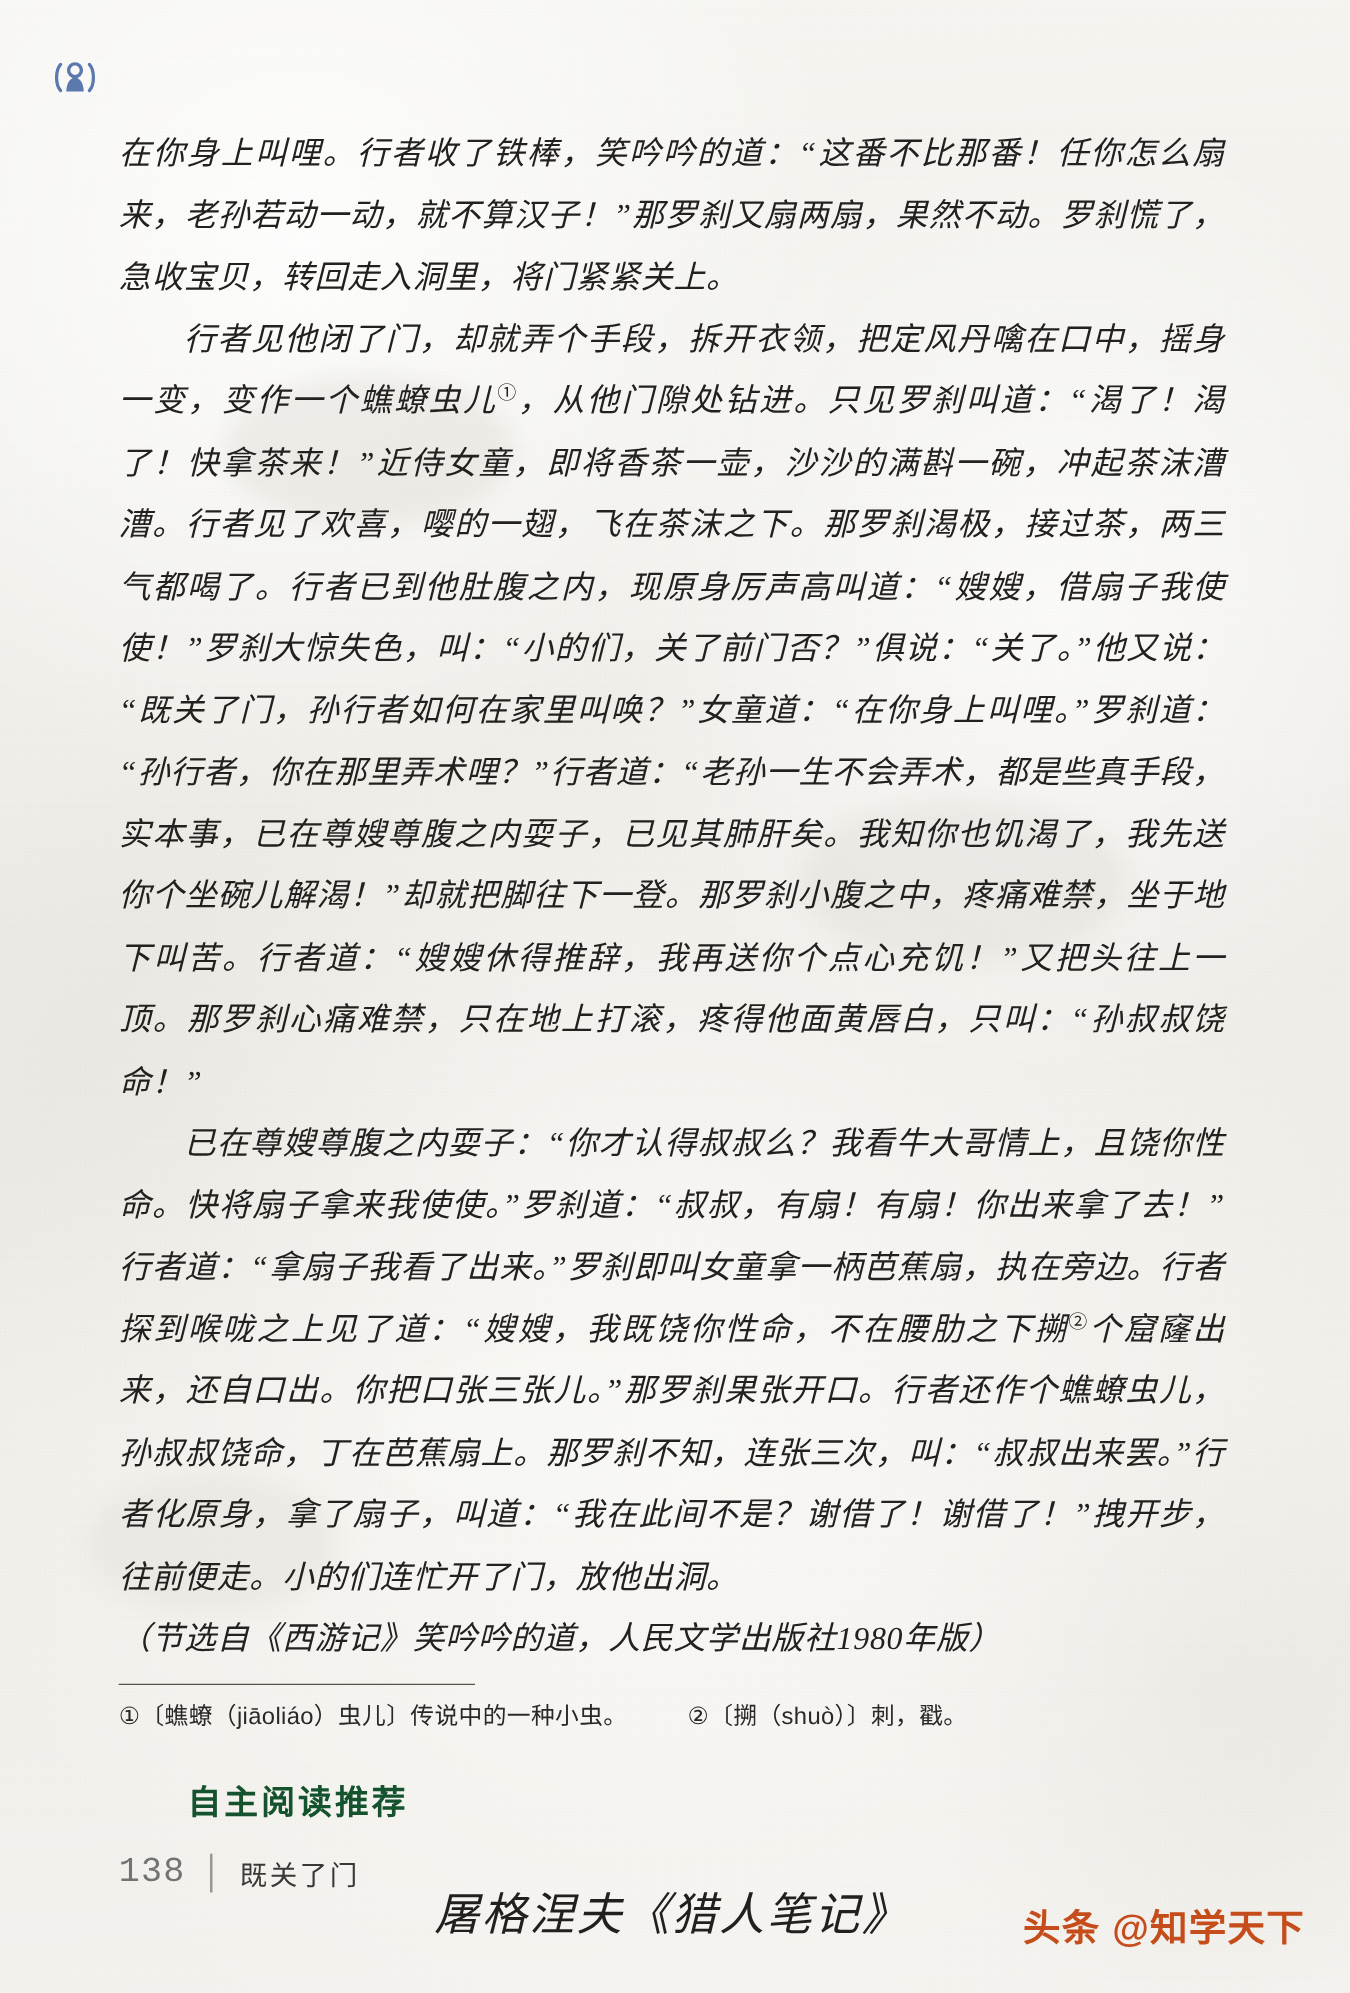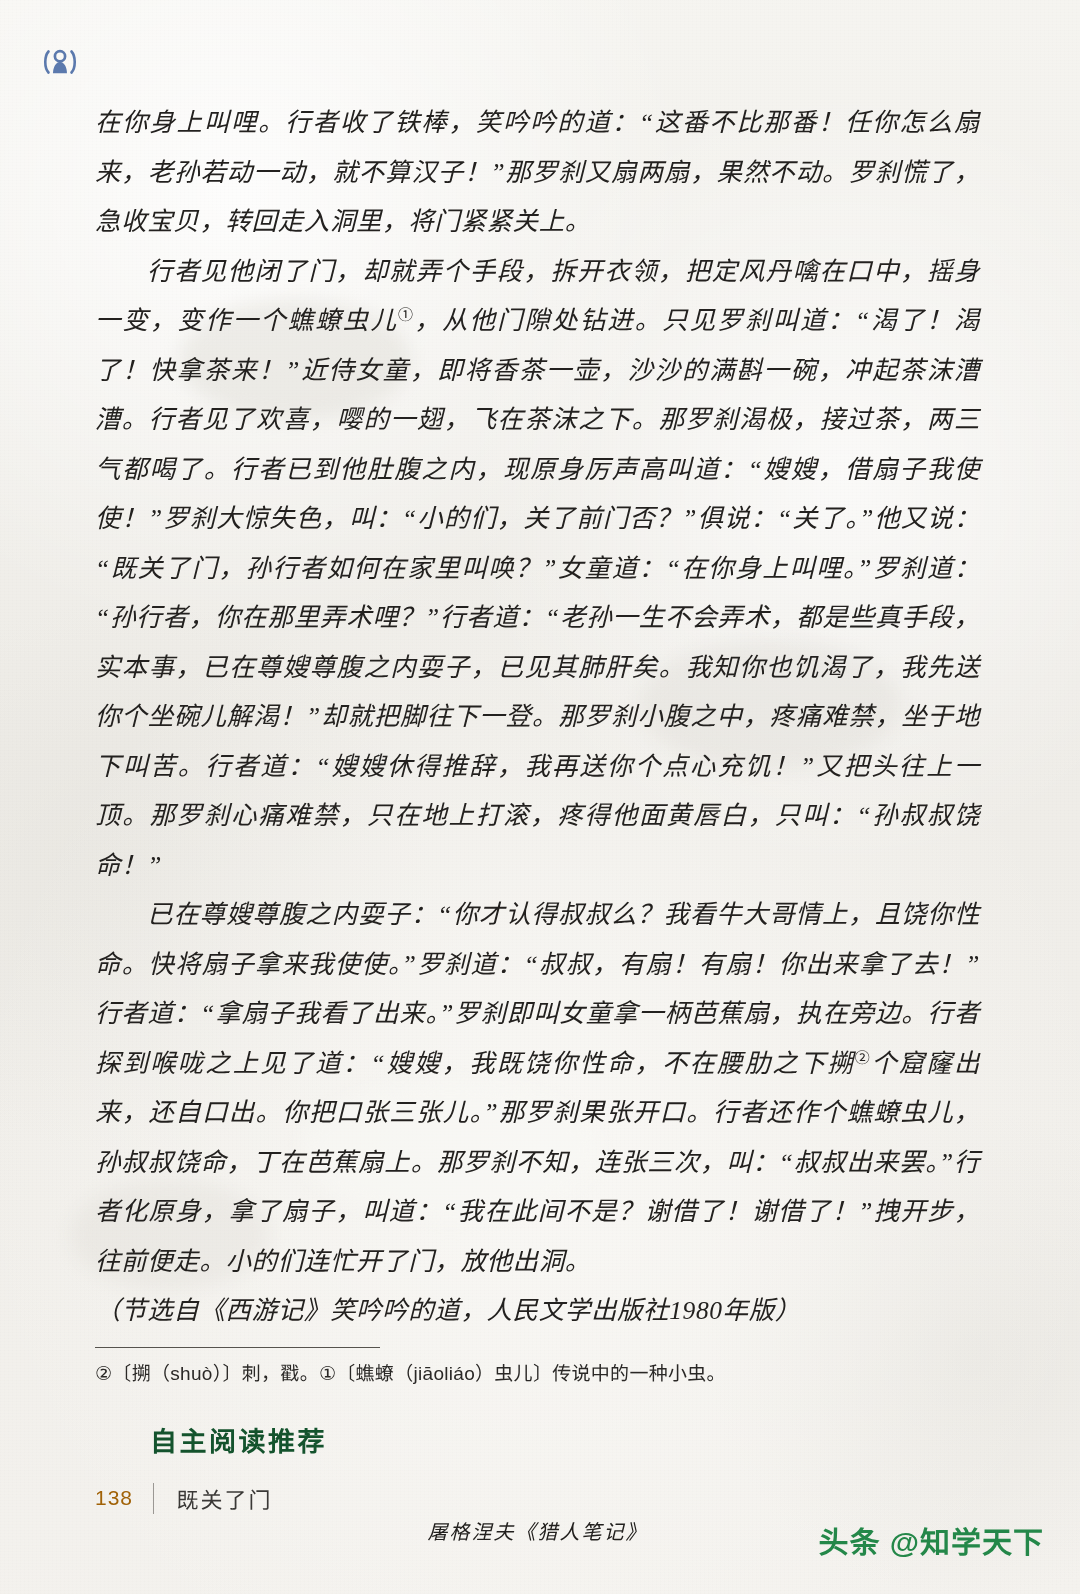--- a/index.html
+++ b/index.html
@@ -104,21 +104,21 @@
     letter-spacing: 2.5px;
     color: #14532d;
     font-weight: 700;
     font-family: "Liberation Sans", "DejaVu Sans", sans-serif;
   }
 
   
   .book-title {
     margin: 48px 0 0 0;
     text-align: center;
-    font-size: 20px;
+    font-size: 36px;
     line-height: 44px;
     letter-spacing: 2px;
     color: #22201e;
     font-style: italic;
     font-weight: 500;
     font-family: "Liberation Serif", "DejaVu Serif", serif;
   }
 
   
   .recommend {
@@ -167,24 +167,24 @@
 
   
   .footer {
     position: absolute;
     left: 95px;
     top: 1482px;
     display: flex;
     align-items: center;
   }
   .folio {
-    font-size: 21px;
-    color: #a16207;
+    font-size: 28px;
+    color: #737373;
     letter-spacing: 1px;
-    font-family: Liberation Sans, sans-serif;
+    font-family: Liberation Mono, monospace;
   }
   .folio-divider {
     width: 1.4px;
     height: 31px;
     background: #9b9894;
     margin: 0 22px 0 20px;
   }
   .footer-section {
     font-size: 22px;
     color: #3a3836;
@@ -192,21 +192,21 @@
     font-family: "Liberation Serif", "DejaVu Serif", serif;
   }
 
   
   .watermark {
     position: absolute;
     right: 36px;
     top: 1518px;
     font-size: 30px;
     letter-spacing: 1px;
-    color: #15803d;
+    color: #c2410c;
     font-weight: 700;
     font-family: "Liberation Sans", "DejaVu Sans", sans-serif;
     opacity: 0.93;
     white-space: nowrap;
   }
 </style>
 </head>
 <body>
 
 <div class="page"></div>
@@ -243,22 +243,22 @@
 
   <div class="recommend">
     <p>郁郁苍苍的森林边，星垂平野，静静的池塘倒映着白色的教堂。夜气中弥漫着荞麦的暗香，一个猎人背着猎枪，慢慢走向远处闪着灯光的村庄。俄国作家屠格涅夫以他行猎漫游的所见所闻为线索，串起25篇各自独立的小说，组成了自己的成名作《猎人笔记》。这些小说广泛而真实地展现了19世纪30年代俄国外省城乡的社会生活，语言简洁优美，人物性格生动典型。从中，我们能看到俄国农民的淳朴聪明、天真友善、满怀理想和多才多艺，即使贫穷、压迫和侮辱也掩不住他们身上的光彩与个性。我们还能</p>
   </div>
 
 </div>
 
 <div class="footnote-rule"></div>
 
 <div class="footnotes">
+  <div class="fn first">①〔蟭蟟（jiāoliáo）虫儿〕传说中的一种小虫。</div>
   <div class="fn">②〔搠（shuò）〕刺，戳。</div>
-  <div class="fn first">①〔蟭蟟（jiāoliáo）虫儿〕传说中的一种小虫。</div>
 </div>
 
 <div class="footer">
   <div class="folio">138</div>
   <div class="folio-divider"></div>
   <div class="footer-section">既关了门</div>
 </div>
 
 <div class="watermark">头条 @知学天下</div>
 

